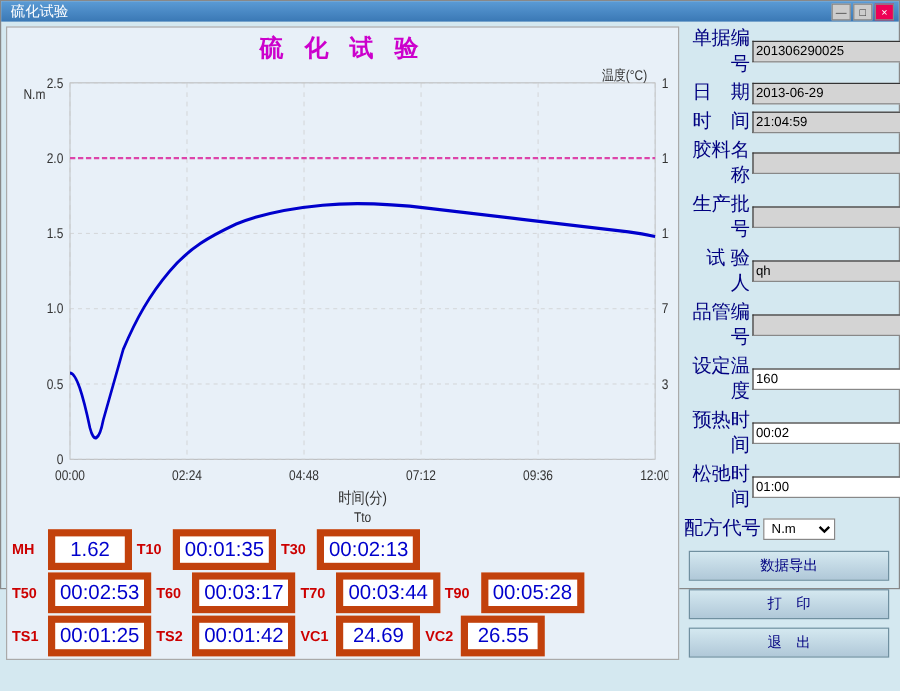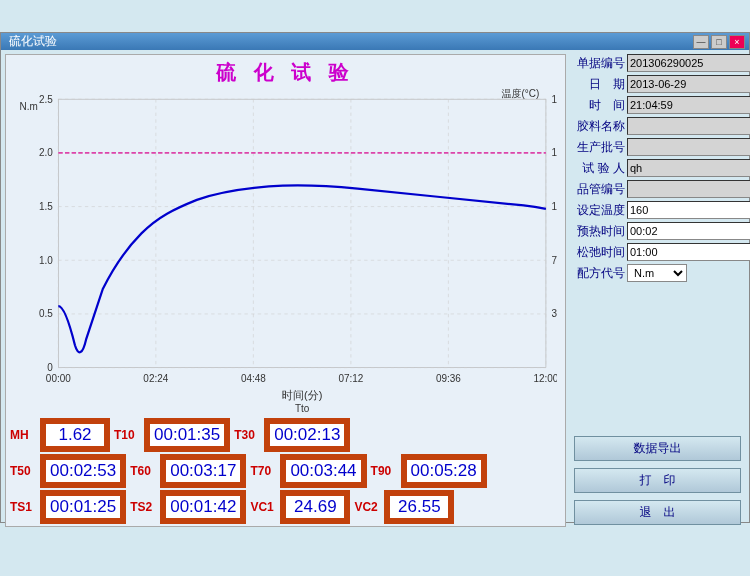--- a/index.html
+++ b/index.html
@@ -11,21 +11,20 @@
       font-size: 12px;
       overflow: hidden;
     }
     .window {
       width: 750px;
       height: 491px;
       background: #d4e8f0;
       border: 1px solid #888;
       display: flex;
       flex-direction: column;
-      margin-top: 32px;
     }
     .titlebar {
       background: linear-gradient(to bottom, #5b9bd5, #3a78b5);
       height: 22px;
       display: flex;
       align-items: center;
       justify-content: space-between;
       padding: 0 4px;
       color: white;
       font-size: 12px;
@@ -109,21 +108,21 @@
       flex-direction: column;
       gap: 3px;
     }
     .field-row {
       display: flex;
       align-items: center;
       gap: 2px;
     }
     .field-label {
       color: #000080;
-      font-size: 12px;
+      font-size: 16px;
       min-width: 55px;
       text-align: right;
     }
     .field-input {
       flex: 1;
       height: 18px;
       background: #d4d4d4;
       border: 1px inset #888;
       font-size: 11px;
       padding: 0 2px;

